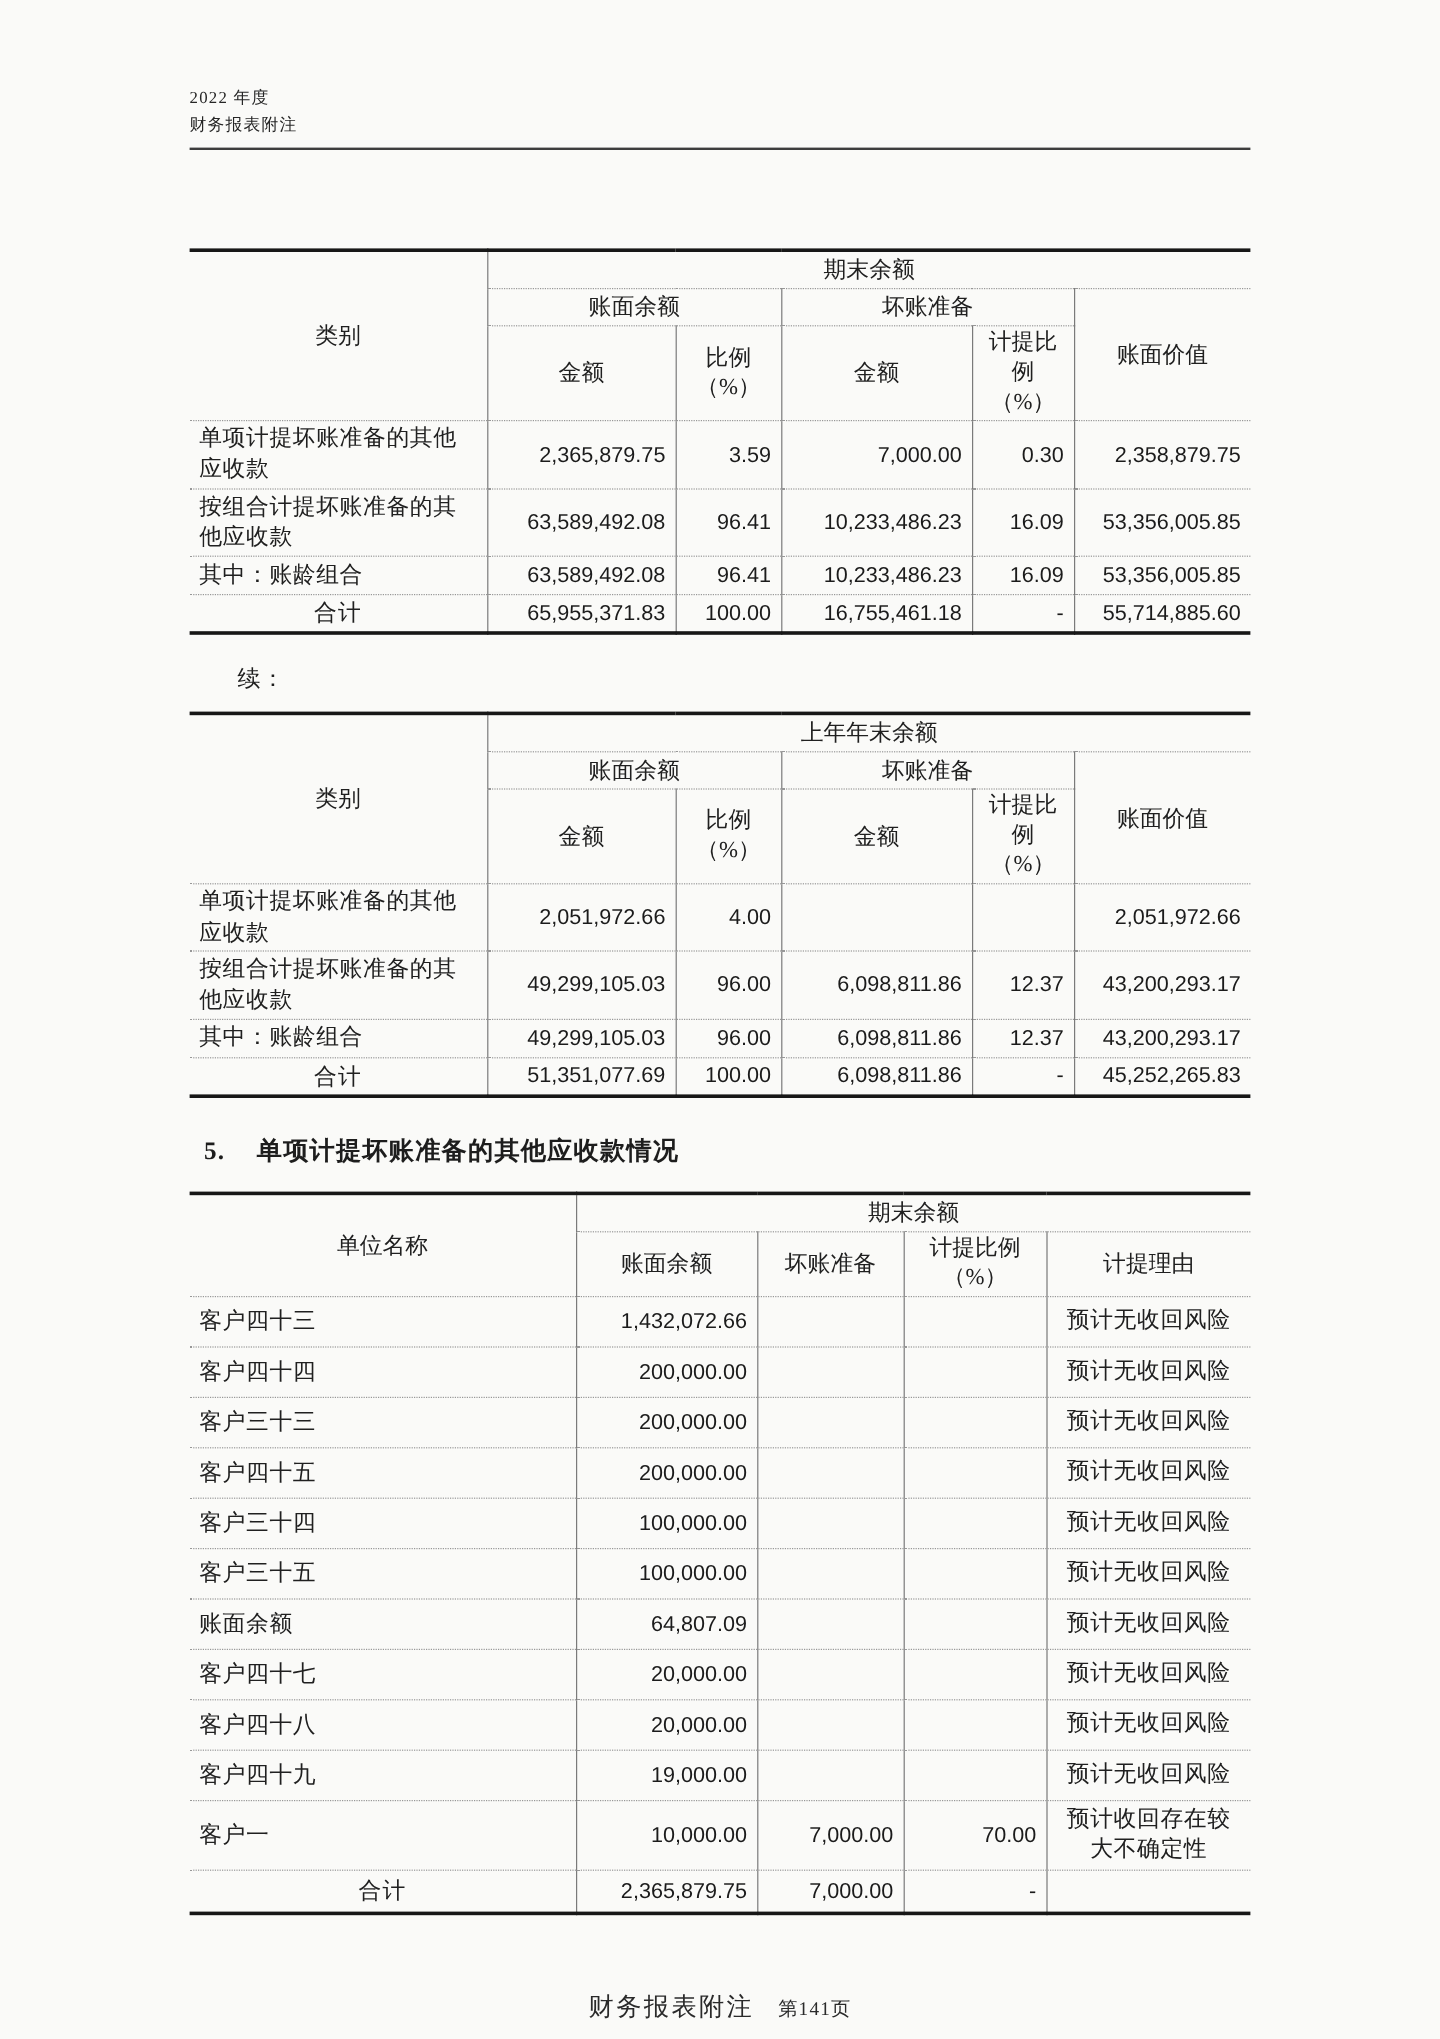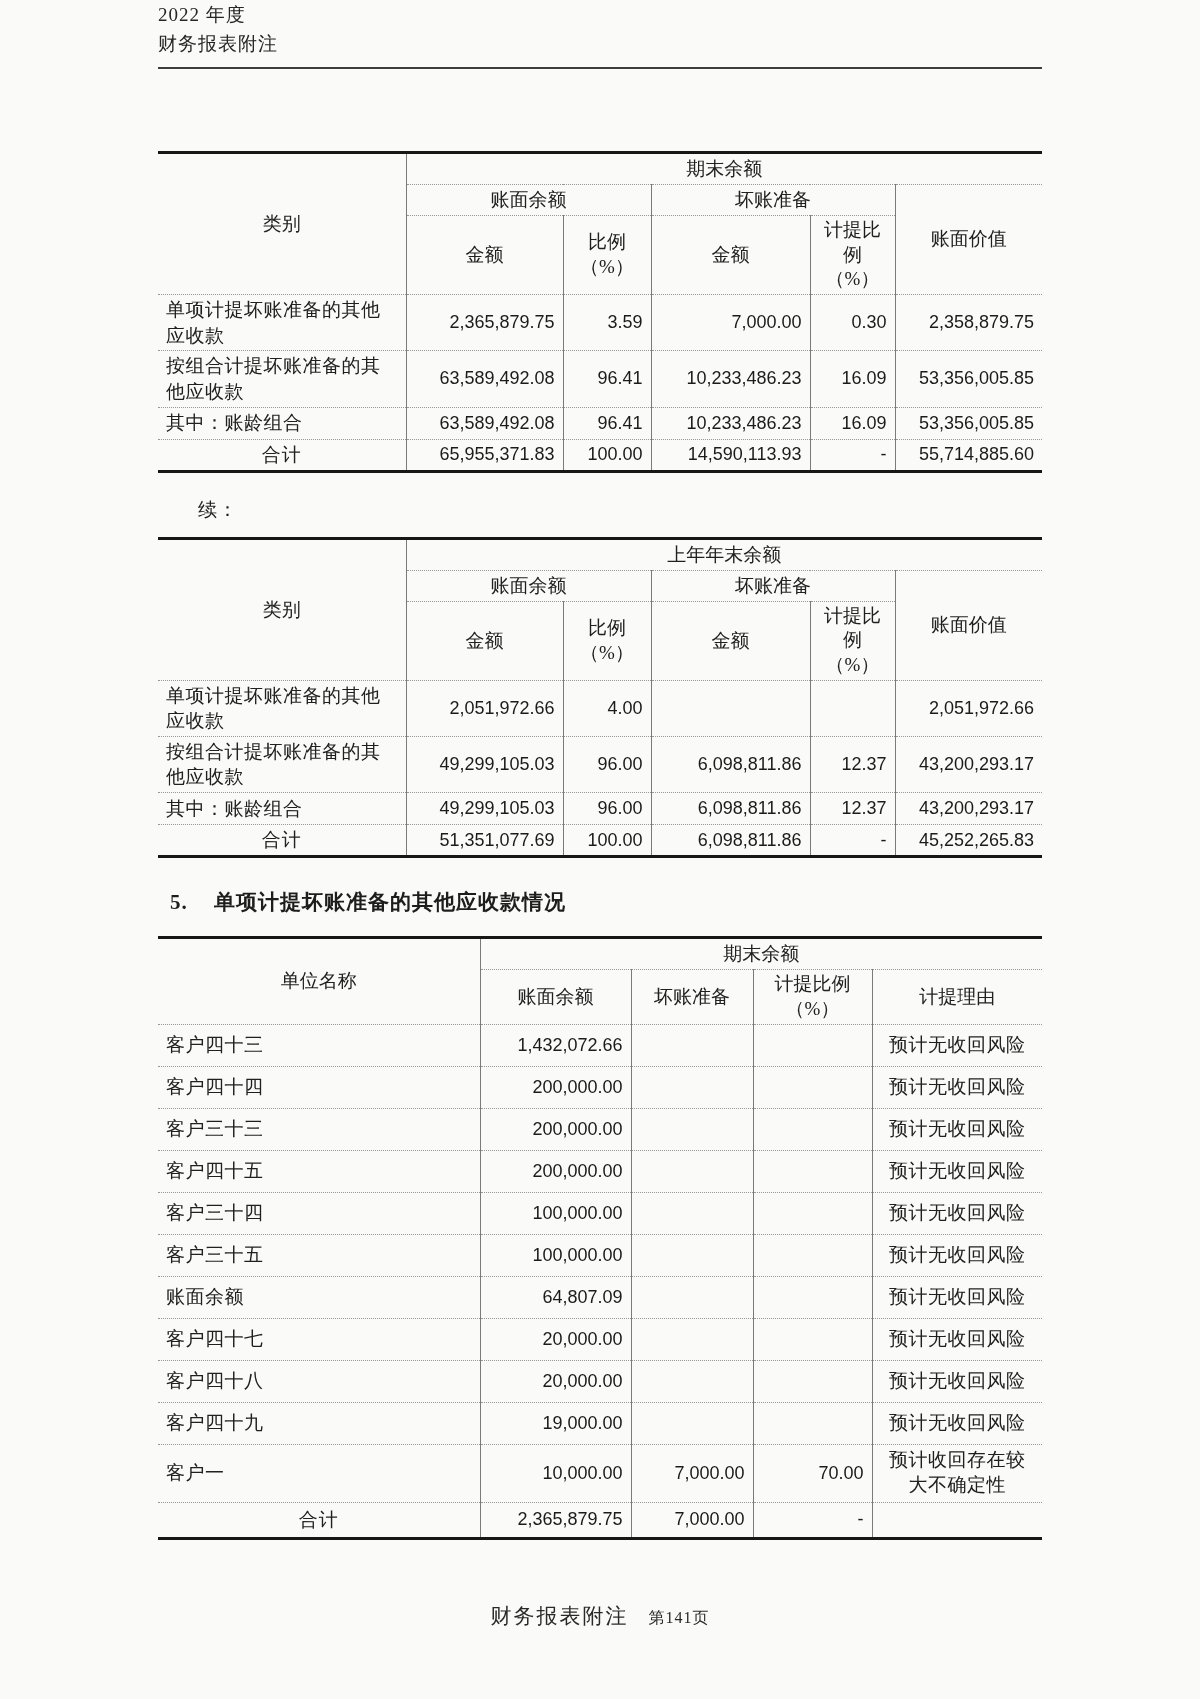--- a/index.html
+++ b/index.html
@@ -6,21 +6,21 @@
   body{
     width:1200px;height:1699px;
     background:#fafaf8;
     color:#1d1d1d;
     font-family:"Liberation Serif","DejaVu Serif",serif;
     overflow:hidden;
   }
   .content{width:884px;margin-left:158px;}
 
   
-  .page-header{font-size:19px;line-height:1.55;color:#262626;letter-spacing:1px;}
+  .page-header{padding-top:72px;font-size:14px;line-height:1.55;color:#262626;letter-spacing:1px;}
   .header-rule{margin-top:8px;border:0;border-top:2px solid #3d3d3d;height:0;}
 
   
   table.fin{
     border-collapse:collapse;table-layout:fixed;width:884px;
     border-top:3px solid #171717;border-bottom:3px solid #171717;
     font-size:19px;color:#202020;
   }
   table.fin th{font-weight:400;text-align:center;vertical-align:middle;padding:2px 6px;font-family:Liberation Serif, serif;}
   table.fin td{vertical-align:middle;padding:2px 8px;}
@@ -115,21 +115,21 @@
         <td class="c-num vl ht">63,589,492.08</td>
         <td class="c-num vl ht">96.41</td>
         <td class="c-num vl ht">10,233,486.23</td>
         <td class="c-num vl ht">16.09</td>
         <td class="c-num vl ht">53,356,005.85</td>
       </tr>
       <tr class="hbt">
         <td class="c-center ht">合计</td>
         <td class="c-num vl ht">65,955,371.83</td>
         <td class="c-num vl ht">100.00</td>
-        <td class="c-num vl ht">14,590,113.93</td>
+        <td class="c-num vl ht">16,755,461.18</td>
         <td class="c-num vl ht">-</td>
         <td class="c-num vl ht">55,714,885.60</td>
       </tr>
     </tbody>
   </table>
 
   <div class="continuation">续：</div>
 
   <table class="fin">
     <colgroup>

